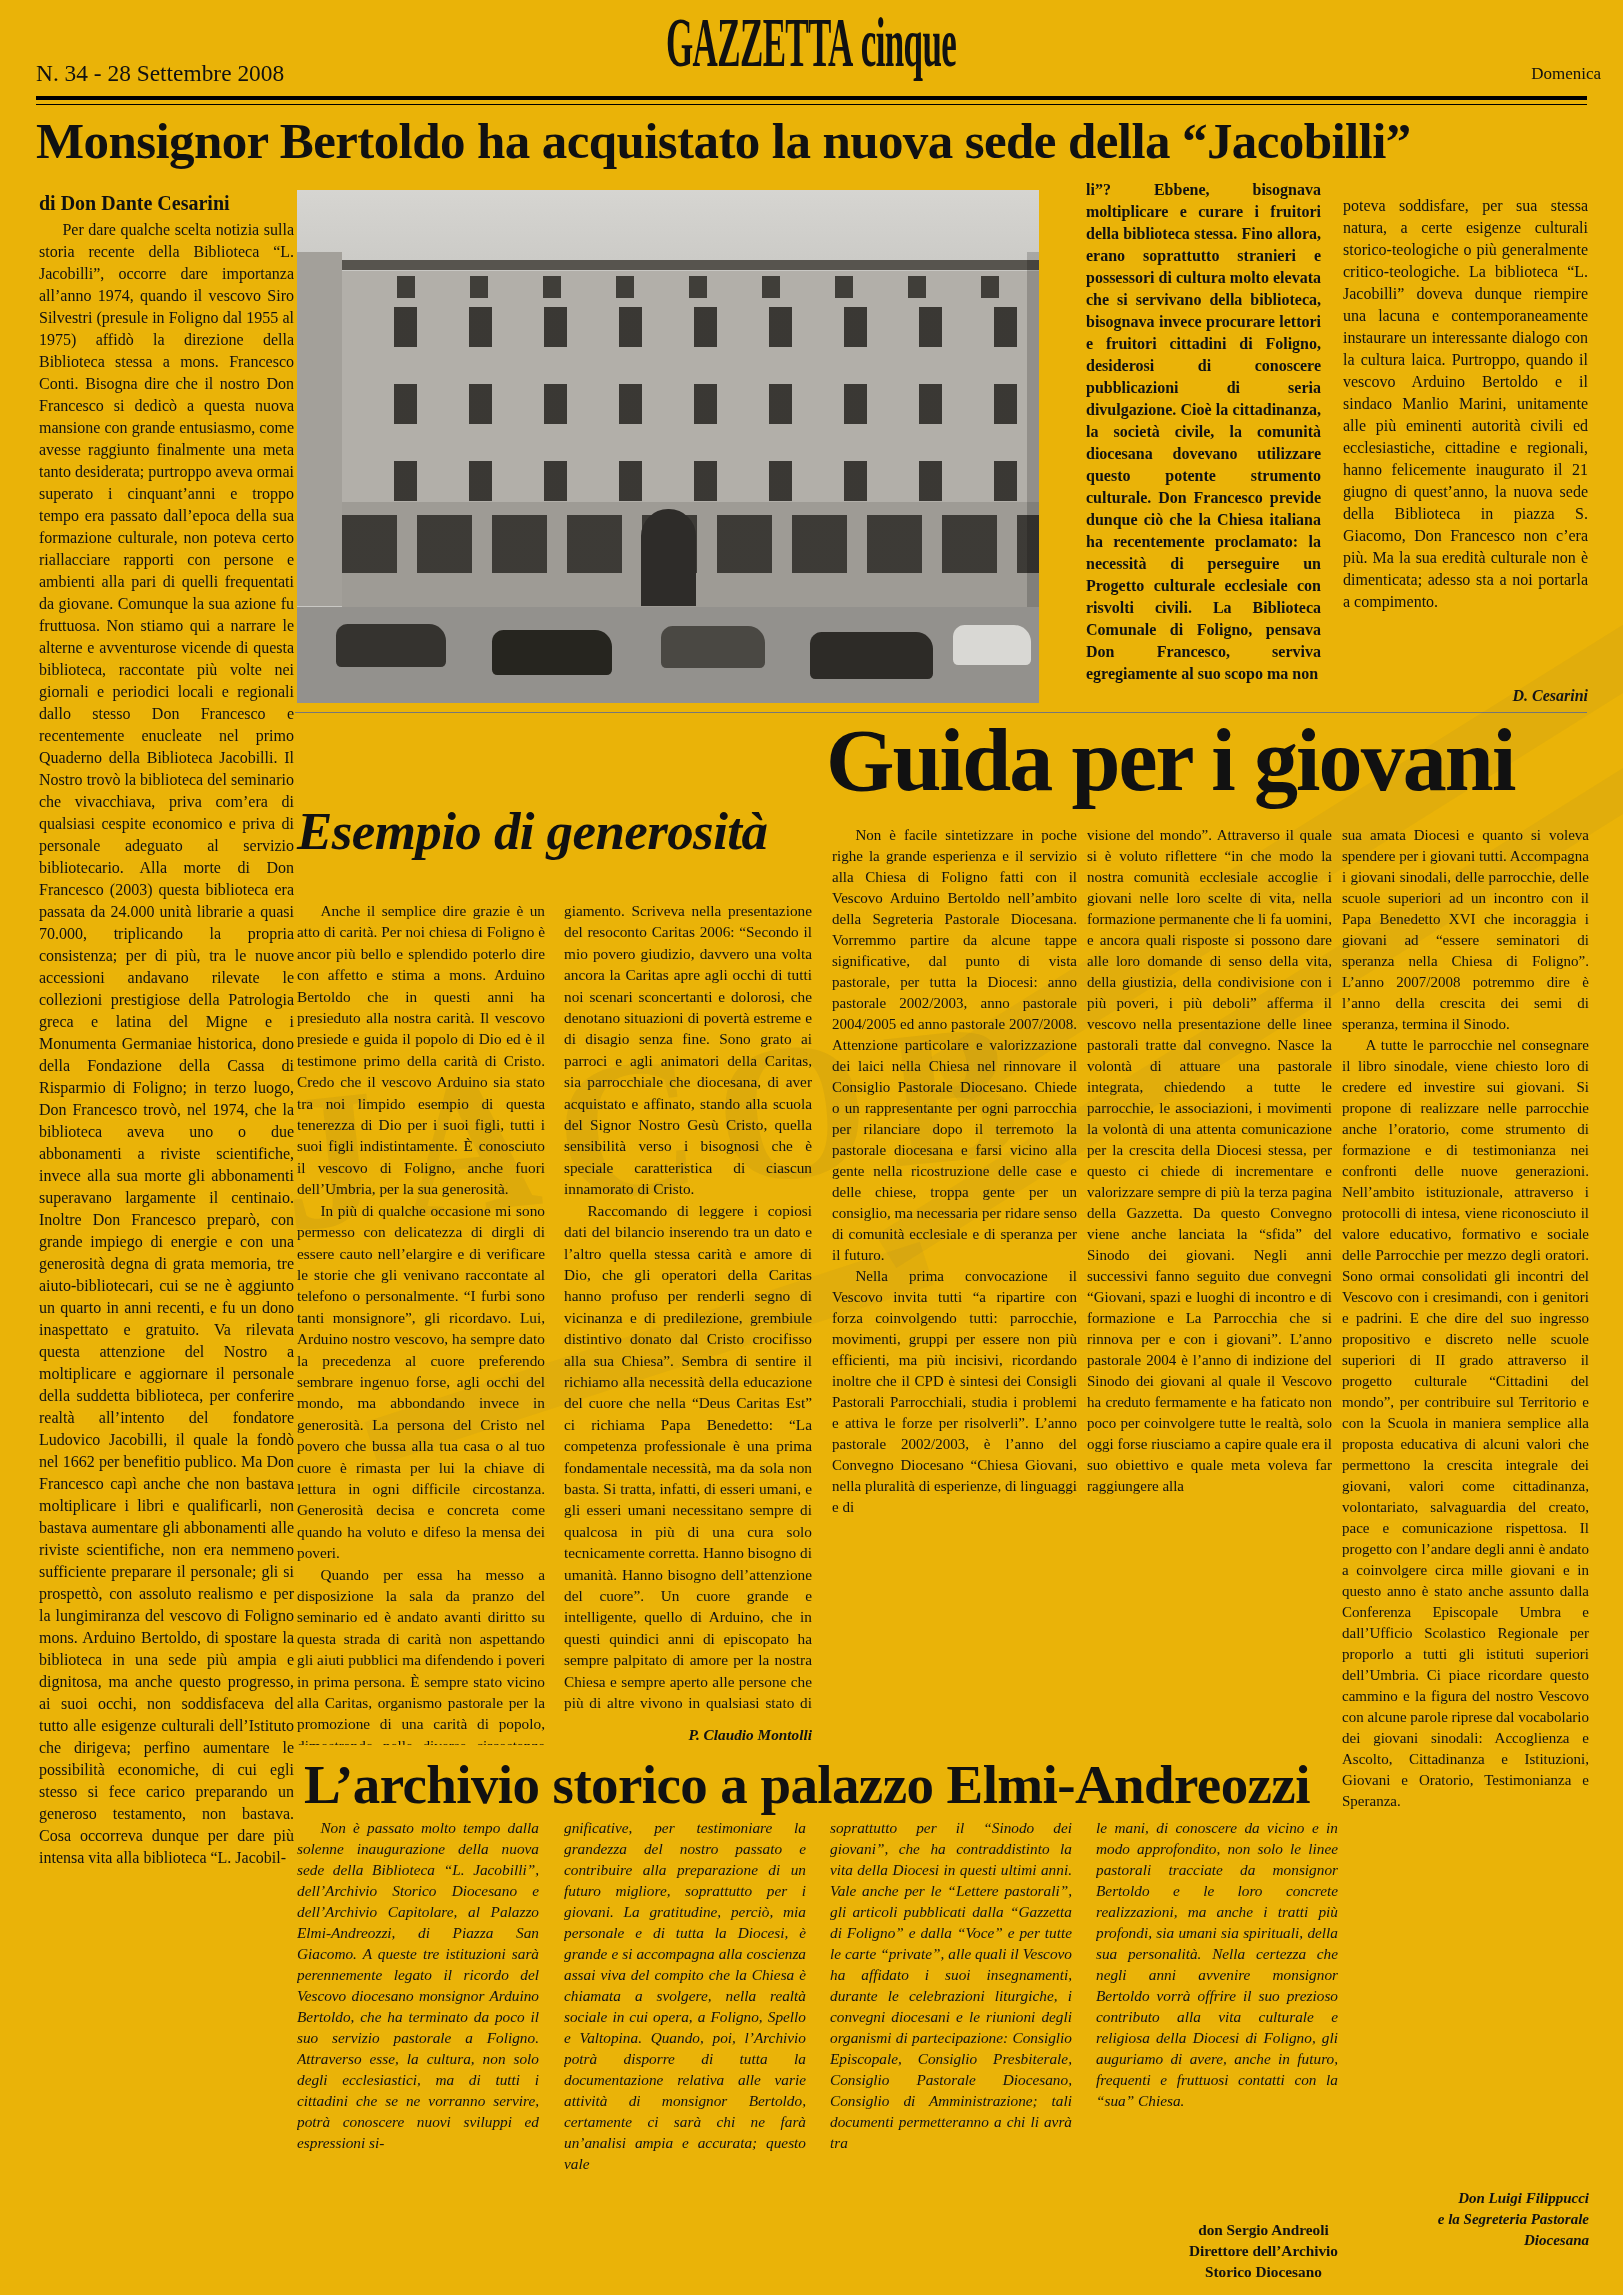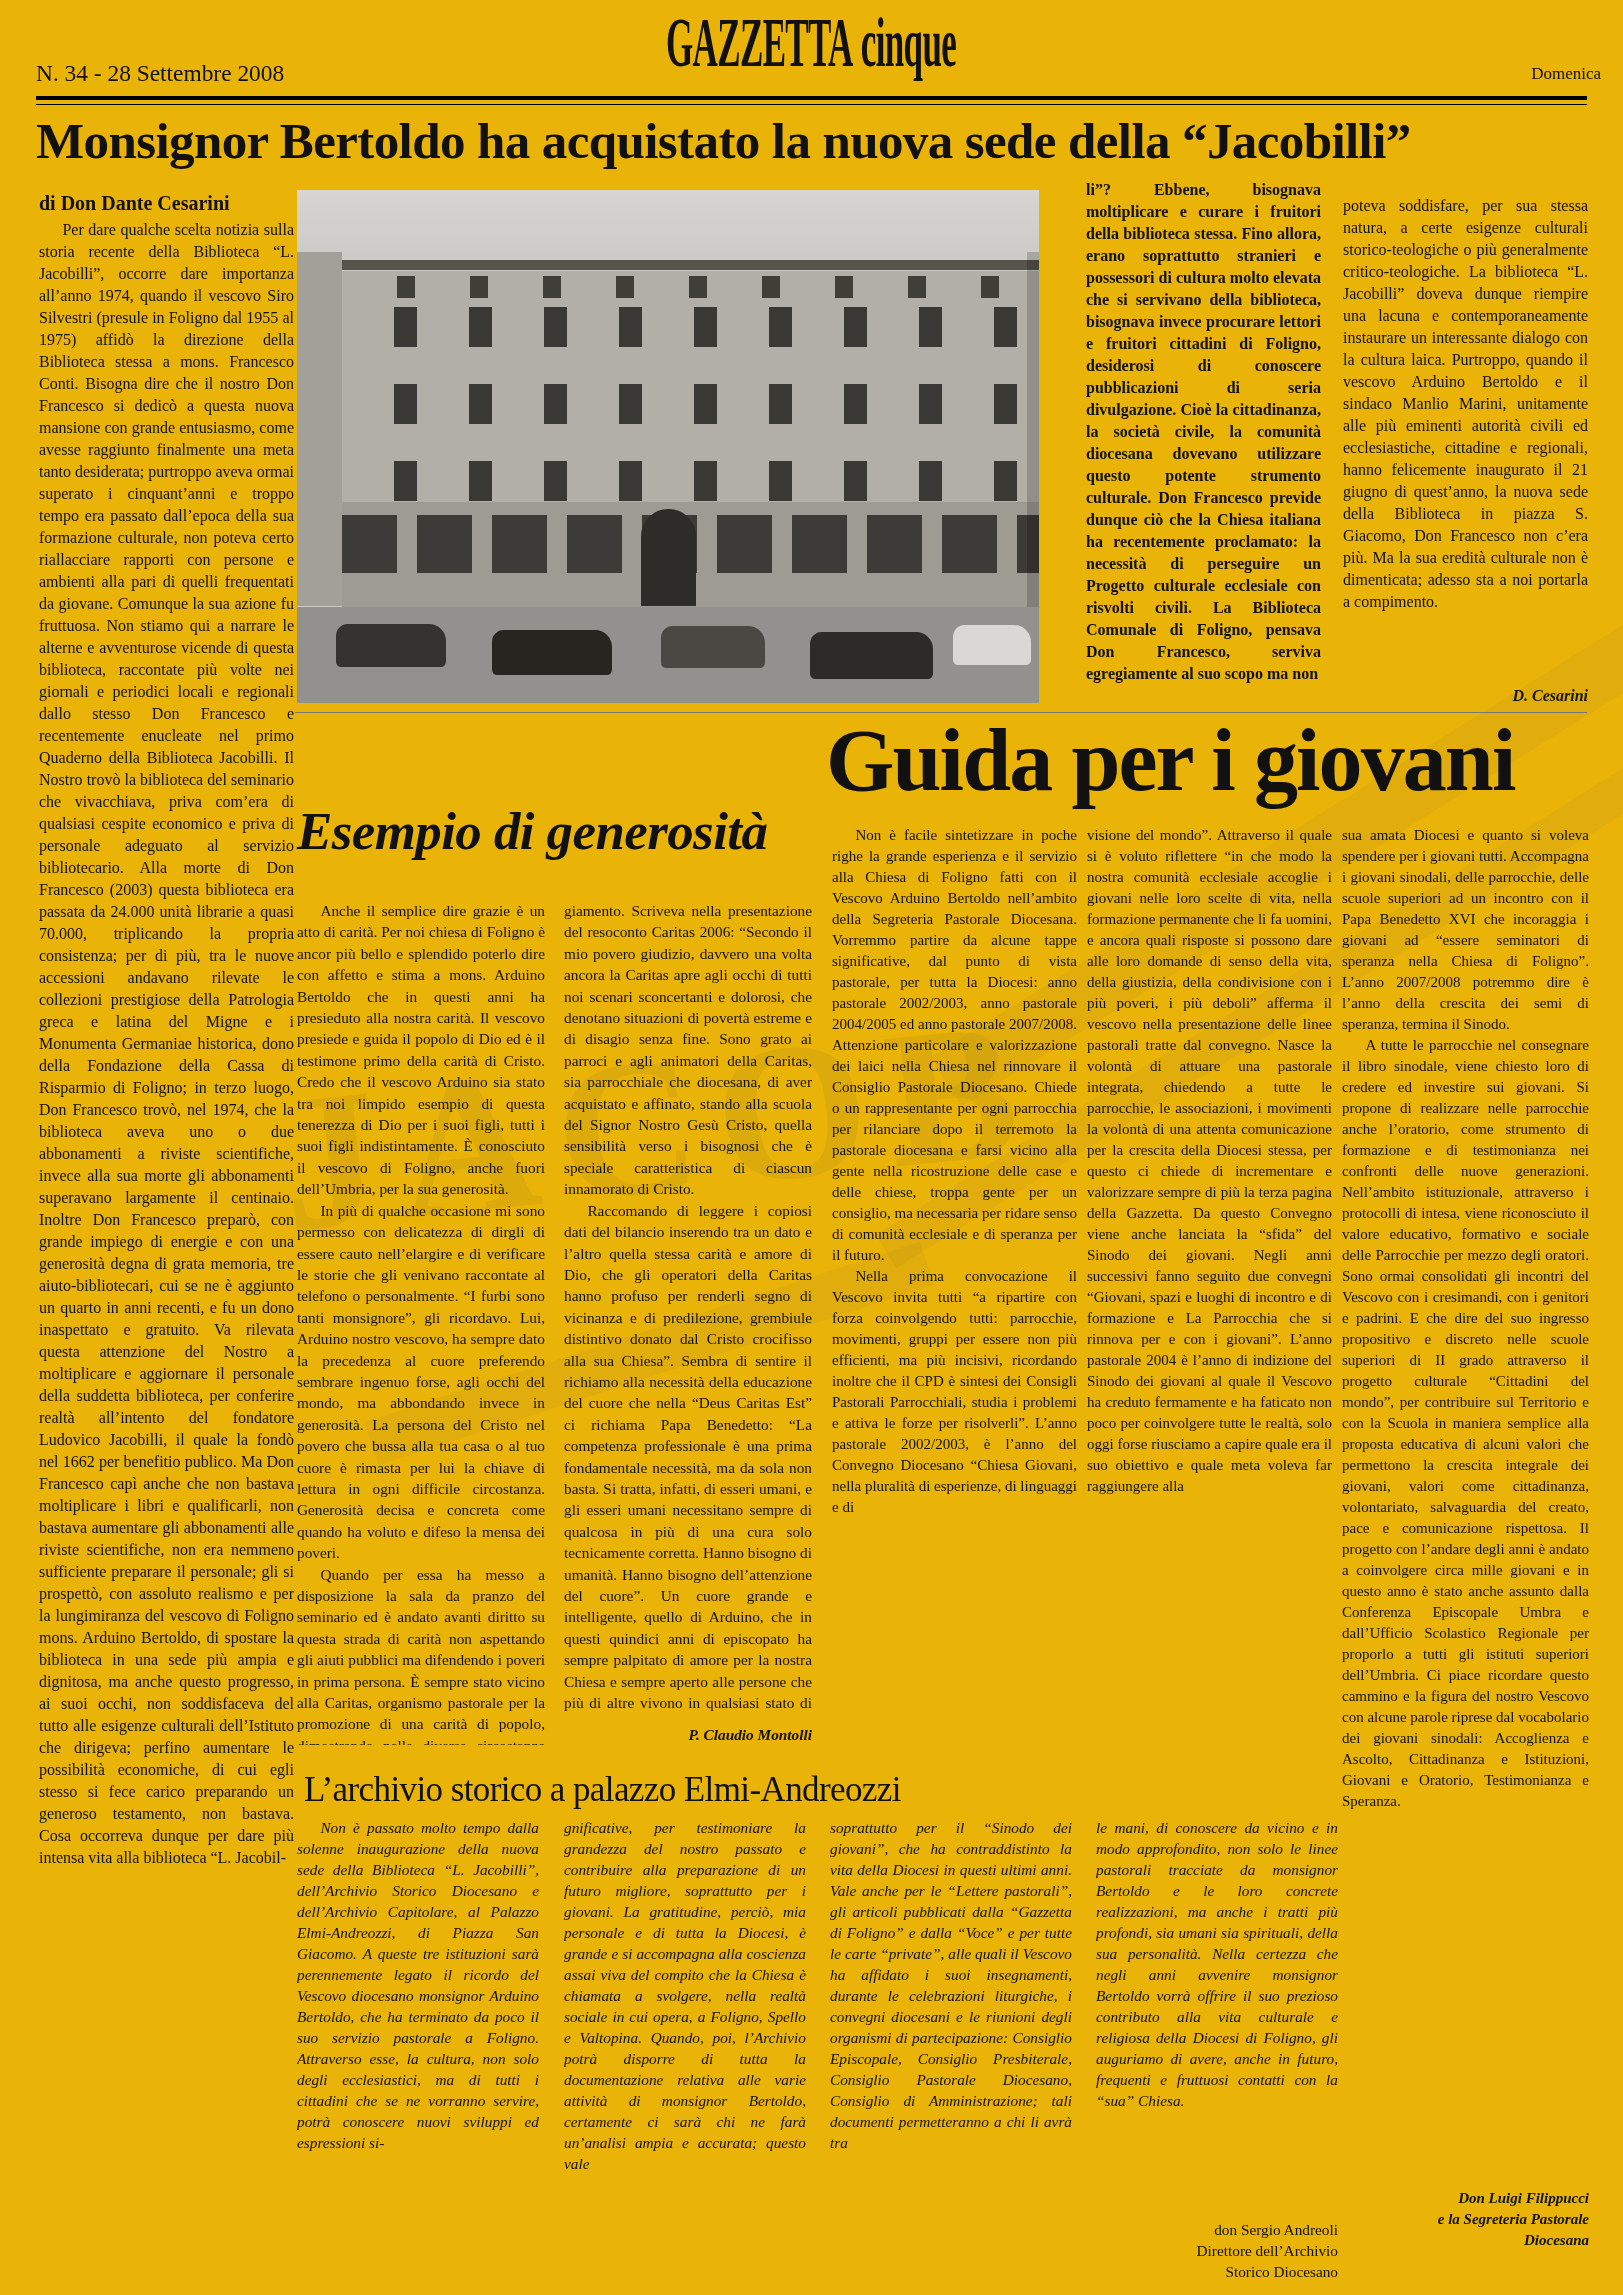--- a/index.html
+++ b/index.html
@@ -15,41 +15,41 @@
   .rule-thick{position:absolute;left:36px;right:36px;top:96px;height:3.9px;background:#000;}
   .rule-thin{position:absolute;left:36px;right:36px;top:104px;height:1.3px;background:#000;}
   
   .headline-main{position:absolute;left:36px;top:112px;width:1555px;font-size:51px;font-weight:bold;
         white-space:nowrap;letter-spacing:-0.6px;}
   .byline{position:absolute;left:39px;top:192px;font-size:20px;font-weight:bold;}
   .headline-esempio{position:absolute;left:297px;top:801px;font-size:53px;font-weight:bold;font-style:italic;
         white-space:nowrap;letter-spacing:-0.6px;}
   .headline-guida{position:absolute;left:826px;top:710px;font-size:88px;font-weight:bold;white-space:nowrap;
         letter-spacing:-1.9px;}
-  .headline-archivio{position:absolute;left:304px;top:1753px;font-size:35px;font-weight:normal;white-space:nowrap;
-        letter-spacing:-0.6px;margin-top:17px;}
+  .headline-archivio{position:absolute;left:304px;top:1753px;font-size:55px;font-weight:bold;white-space:nowrap;
+        letter-spacing:-0.6px;}
   
   .col{position:absolute;text-align:justify;overflow:hidden;hyphens:none;}
   .col p{margin:0;text-indent:23.4px;}
   .col.cont p:first-child{text-indent:0;}
   .c-a1left{left:39px;top:219px;width:255px;height:2058px;font-size:16px;line-height:22px;}
   .c-a1a{left:1086px;top:179px;width:235px;height:512px;font-size:16px;line-height:22px;font-weight:bold;}
   .c-a1b{left:1343px;top:195px;width:245px;height:512px;font-size:16px;line-height:22px;}
   .c-es1{left:297px;top:900px;width:248px;height:845px;font-size:15.3px;line-height:21.4px;}
   .c-es2{left:564px;top:900px;width:248px;height:845px;font-size:15.3px;line-height:21.4px;}
   .c-gu1{left:832px;top:825px;width:245px;height:922px;font-size:15px;line-height:21px;}
   .c-gu2{left:1087px;top:825px;width:245px;height:922px;font-size:15px;line-height:21px;}
   .c-gu3{left:1342px;top:825px;width:247px;height:1426px;font-size:15px;line-height:21px;}
   .c-ar{top:1817px;width:242px;height:465px;font-size:15.3px;line-height:21px;font-style:italic;}
   .c-ar1{left:297px;} .c-ar2{left:564px;} .c-ar3{left:830px;} .c-ar4{left:1096px;}
   .flow{overflow:hidden;height:100%;}
   .has-sig .flow{height:calc(100% - 27px);}
   .has-sig3 .flow{height:calc(100% - 78px);}
   .sig{position:absolute;right:0;bottom:0;font-style:italic;font-weight:bold;text-align:right;text-indent:0;}
-  .sig.roman{font-style:normal;font-weight:normal;}
+  .sig.roman{font-style:normal;font-weight:bold;text-align:center;}
   .sig div{text-indent:0;}
   
   .photo{position:absolute;left:297px;top:190px;width:742px;height:513px;background:#c9c8c4;overflow:hidden;}
   .ph-sky{position:absolute;left:0;top:0;right:0;height:77px;background:linear-gradient(#d6d5d1,#cbcac6);}
   .ph-roof{position:absolute;left:45px;right:0;top:70px;height:10.4px;background:#57544e;}
   .ph-facade{position:absolute;left:45px;right:0;top:81px;height:231px;background:#b2afa9;}
   .ph-attic{position:absolute;left:45px;right:0;top:86px;height:22px;
       background:repeating-linear-gradient(to right,#b2afa9 0 55px,#403e39 55px 73px);}
   .ph-wins{position:absolute;left:45px;right:0;top:117px;height:195px;
       background:

